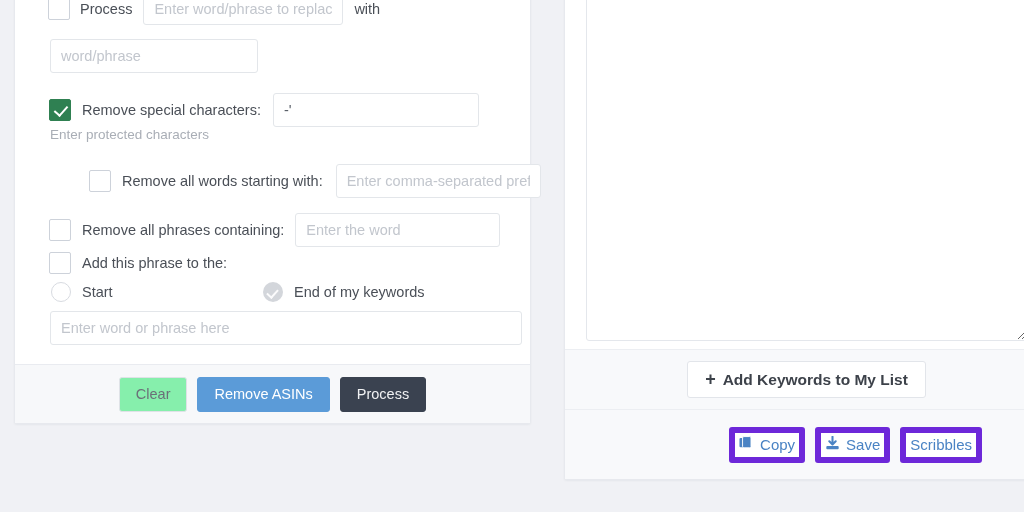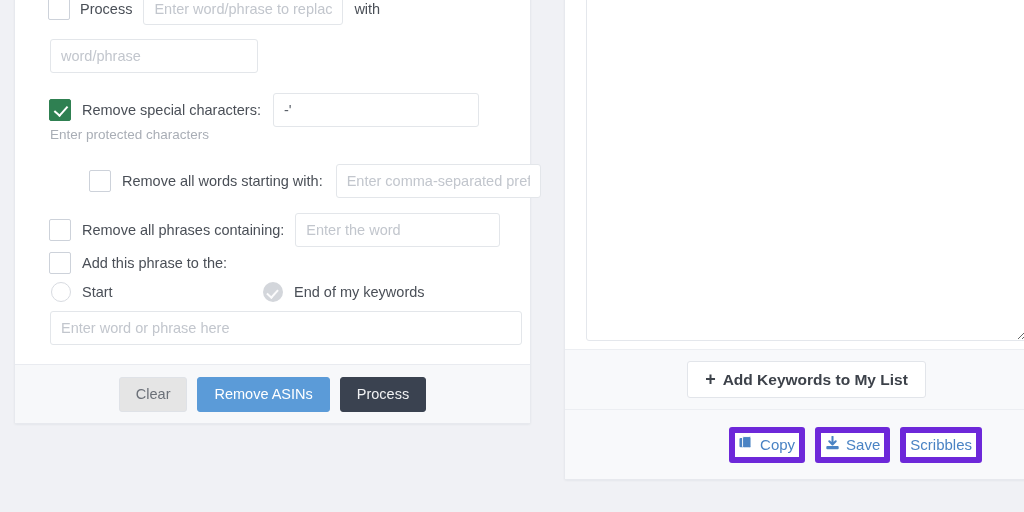--- a/index.html
+++ b/index.html
@@ -115,21 +115,21 @@
     font-size: 14.5px;
     border-radius: 3px;
     height: 35px;
     padding: 0 16px;
     cursor: pointer;
     display: inline-flex;
     align-items: center;
     justify-content: center;
     white-space: nowrap;
   }
-  .btn-clear { background: #e5e5e5; border: 1px solid #dfe2e7; color: #6b7078; }
+  .btn-clear { background: #86efac; border: 1px solid #dfe2e7; color: #6b7078; }
   .btn-asins { background: #5b9bd8; border: 1px solid #5b9bd8; color: #fff; }
   .btn-process { background: #3a4250; border: 1px solid #3a4250; color: #f0f1f3; }
 
   
   .right-card {
     position: absolute;
     left: 564px; top: -62px;
     width: 485px; height: 542px;
     background: #ffffff;
     border: 1px solid #e7e9ee;

